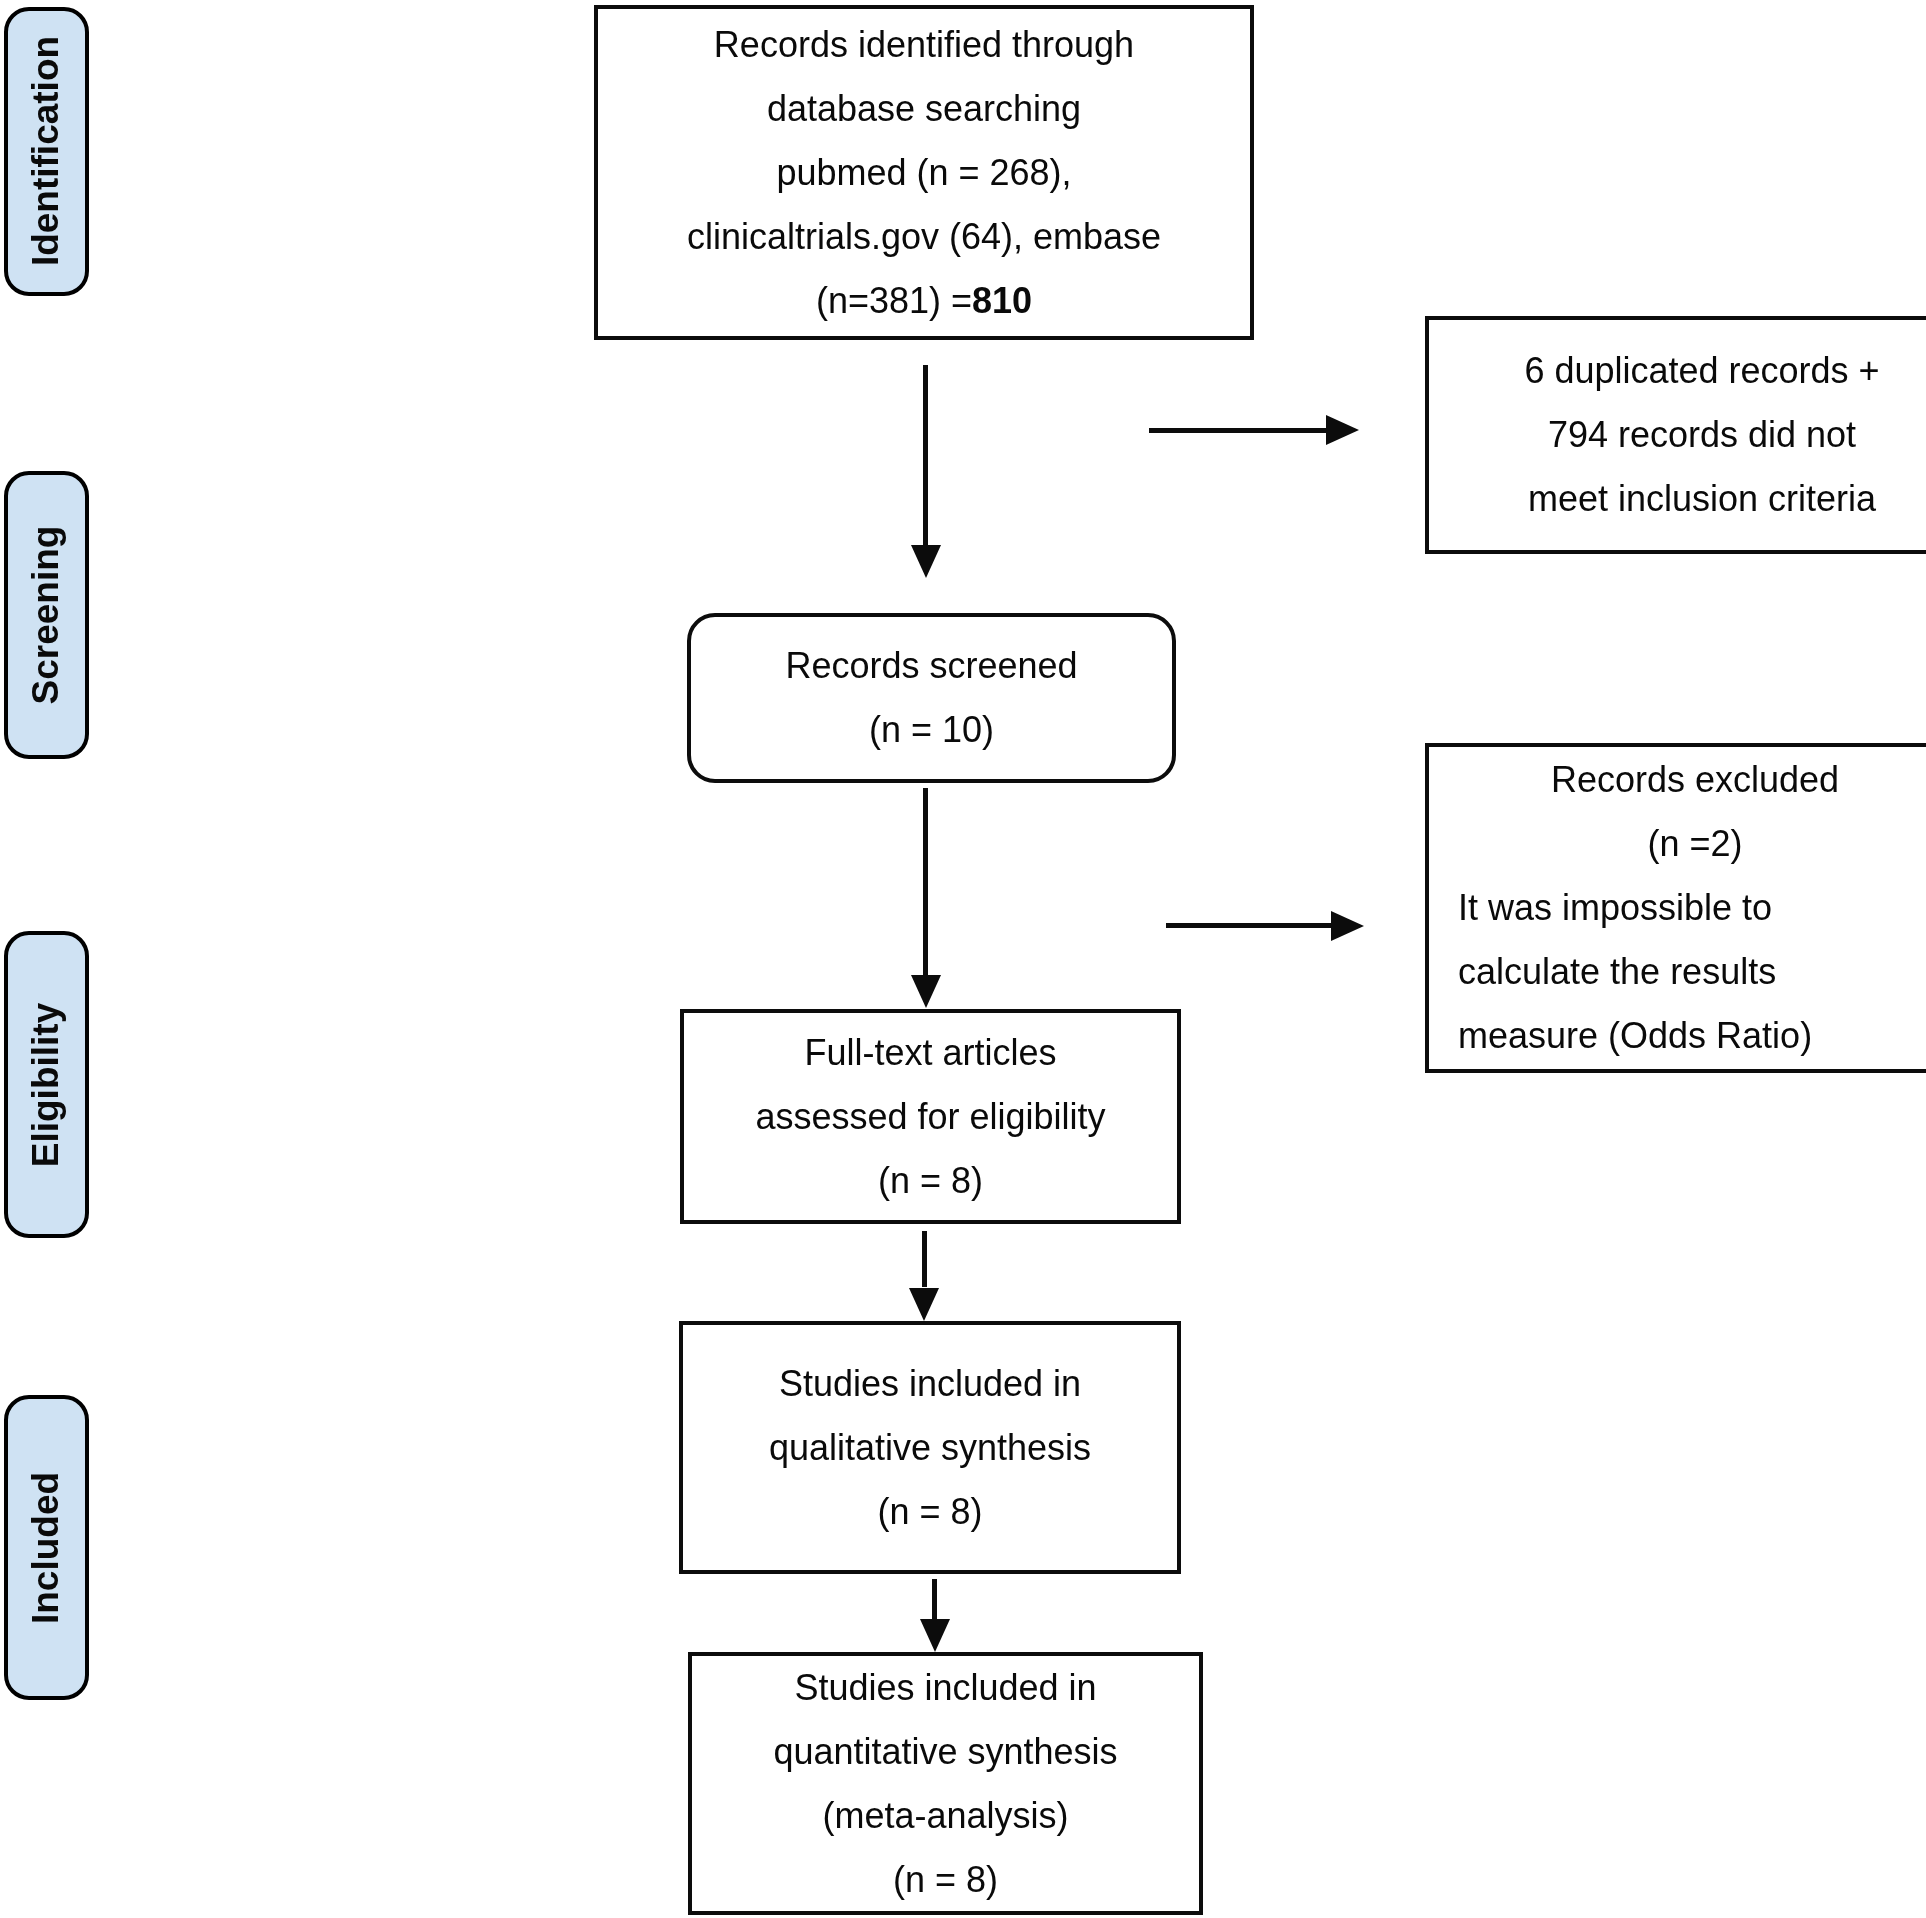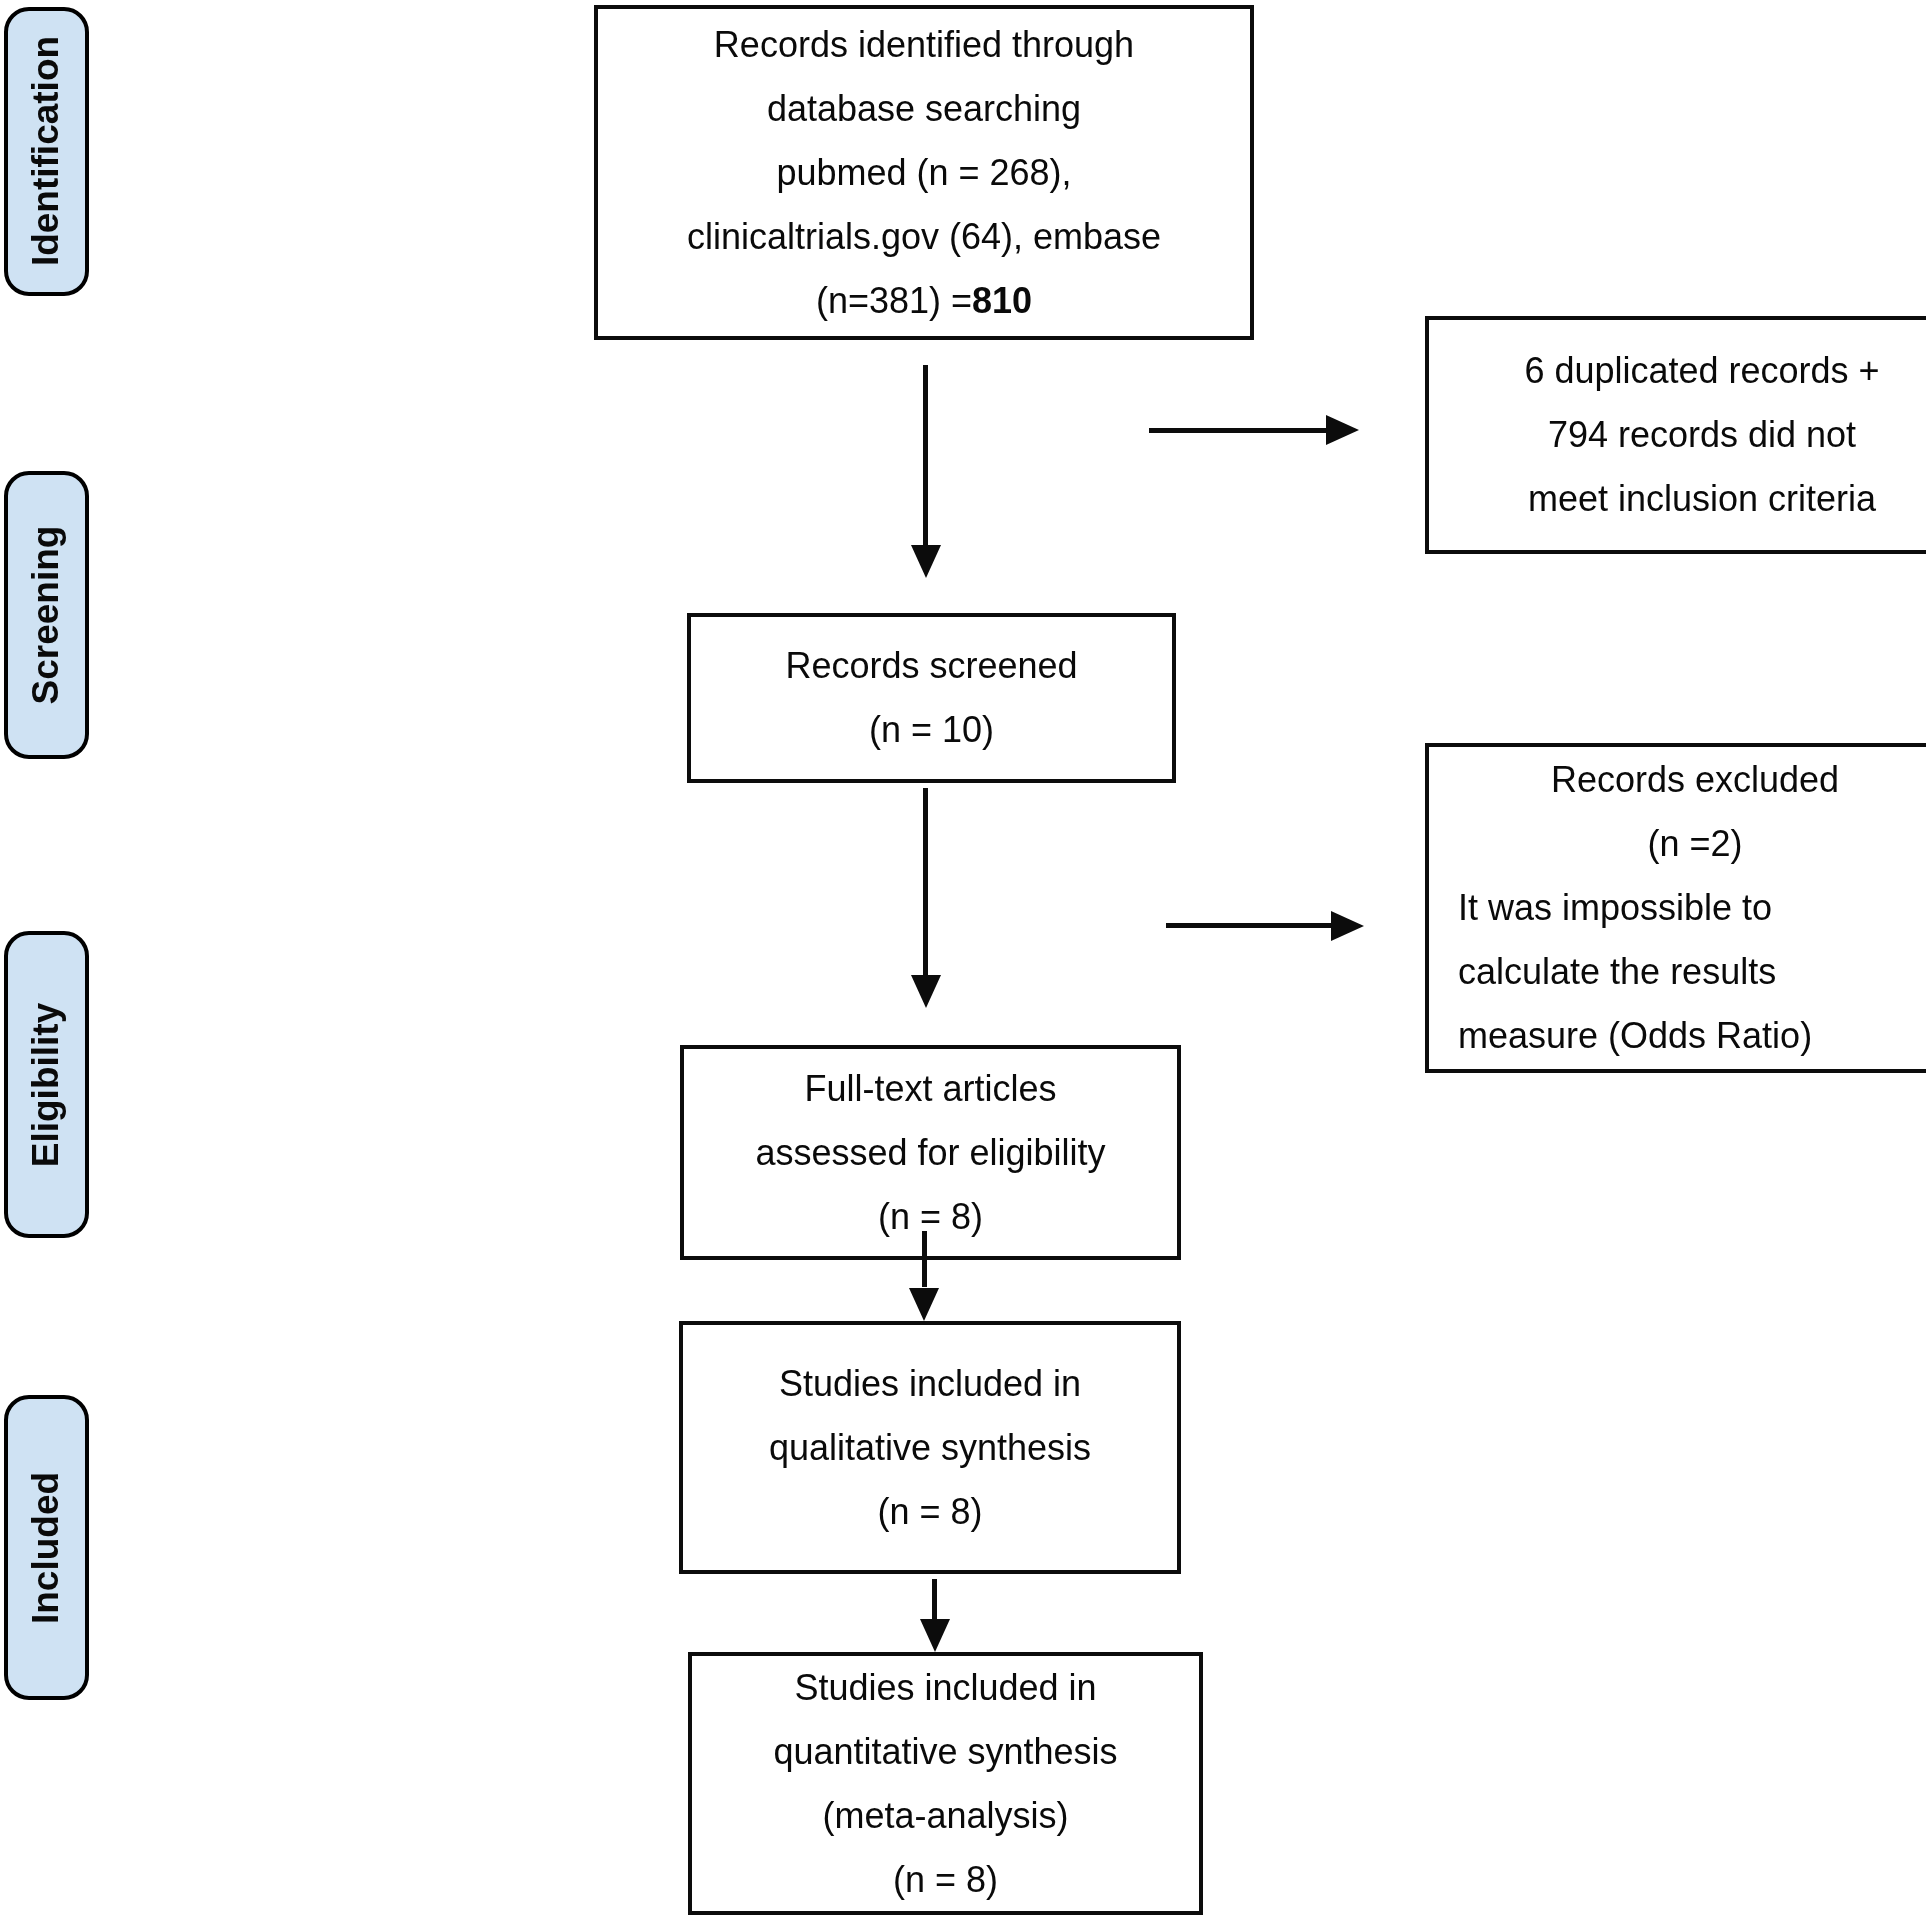--- a/index.html
+++ b/index.html
@@ -63,28 +63,28 @@
   <div class="box" style="left:594px;top:5.3px;width:660px;height:335px;">
     <div class="inner">
       <div class="line">Records identified through</div>
       <div class="line">database searching</div>
       <div class="line">pubmed (n = 268),</div>
       <div class="line">clinicaltrials.gov (64), embase</div>
       <div class="line"><span>(n=381) =</span><b>810</b></div>
     </div>
   </div>
 
-  <div class="box" style="left:687px;top:613px;width:489px;height:170px;">
+  <div class="box" style="left:687px;top:613px;width:489px;height:170px;border-radius:28px;">
     <div class="inner">
       <div class="line">Records screened</div>
       <div class="line">(n = 10)</div>
     </div>
   </div>
 
-  <div class="box" style="left:680px;top:1009px;width:501px;height:215px;margin-top:36px;">
+  <div class="box" style="left:680px;top:1009px;width:501px;height:215px;">
     <div class="inner">
       <div class="line">Full-text articles</div>
       <div class="line">assessed for eligibility</div>
       <div class="line">(n = 8)</div>
     </div>
   </div>
 
   <div class="box" style="left:679px;top:1321px;width:502px;height:253px;">
     <div class="inner">
       <div class="line">Studies included in</div>

